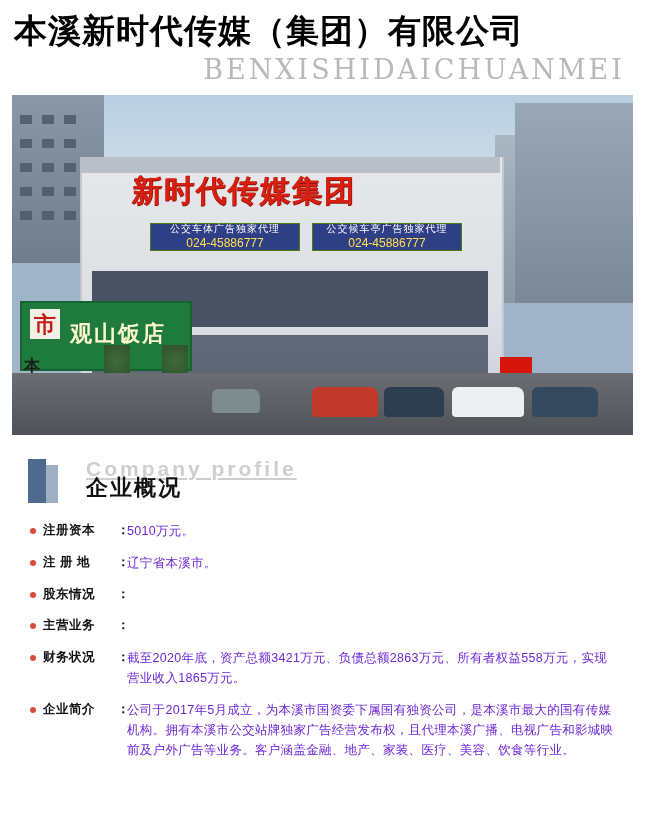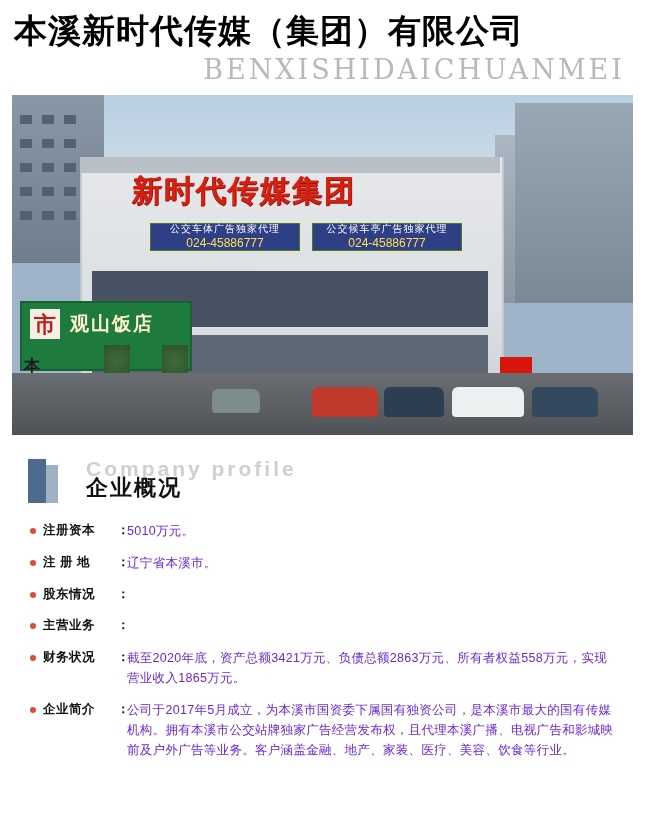--- a/index.html
+++ b/index.html
@@ -169,23 +169,23 @@
     background: #f4f0e6;
     color: #c21d17;
     font-size: 22px;
     font-weight: bold;
     text-align: center;
     line-height: 30px;
     font-family: "DejaVu Serif", "Liberation Serif", serif;
   }
   .shop-green .name {
     position: absolute;
-    left: 48px; top: 8px;
+    left: 48px; top: 16px;
     color: #fff7cc;
-    font-size: 19px;
+    font-size: 22px;
     font-weight: bold;
     letter-spacing: 2px;
     font-family: "DejaVu Serif", "Liberation Serif", serif;
   }
   .shop-red {
     position: absolute;
     left: 8px; top: 278px;
     width: 172px; height: 34px;
     background: #c01c12;
     color: #ffffff;
@@ -262,20 +262,21 @@
     width: 12px; height: 38px;
     background: #9fb0c4;
   }
   .sec-en {
     position: absolute;
     left: 58px; top: 0;
     font-size: 21px;
     font-weight: bold;
     color: #cfcfcf;
     letter-spacing: 3px;
+    text-decoration: underline;
   }
   .sec-cn {
     position: absolute;
     left: 58px; top: 16px;
     font-size: 22px;
     font-weight: bold;
     color: #111111;
     letter-spacing: 2px;
     font-family: "DejaVu Serif", "Liberation Serif", serif;
   }

